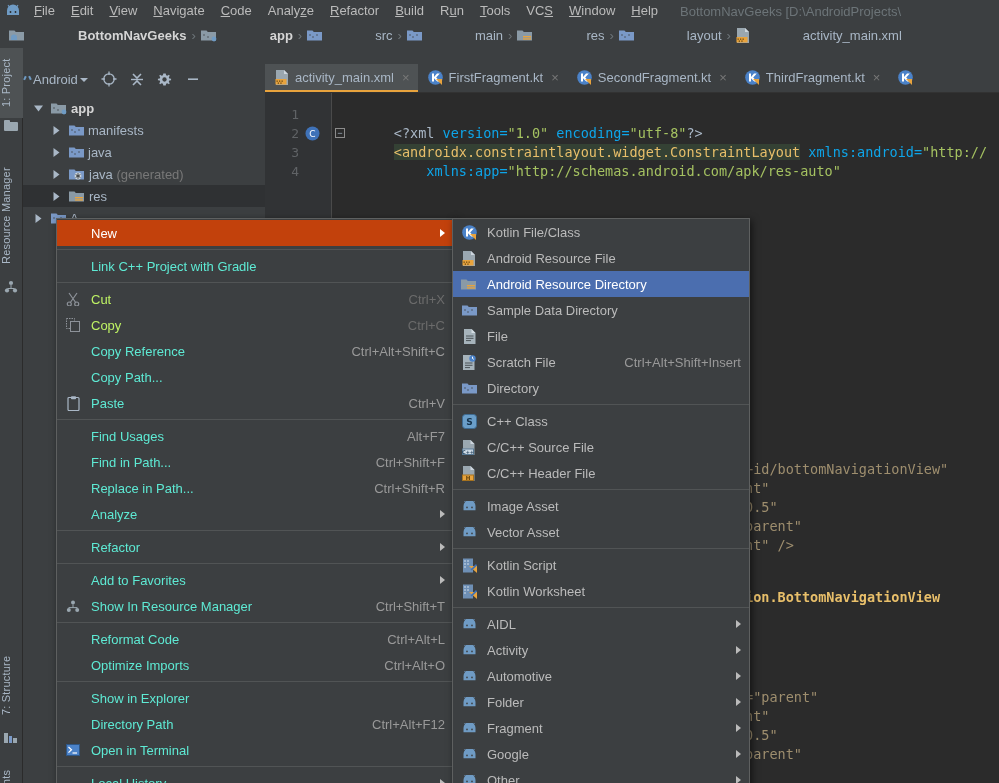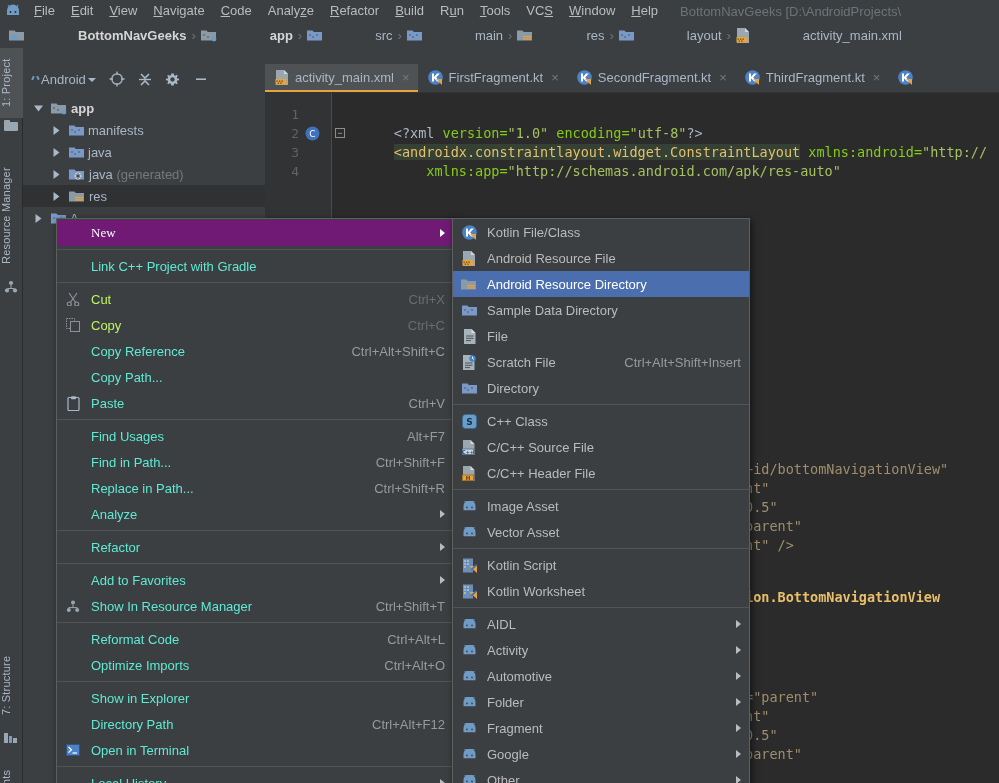--- a/index.html
+++ b/index.html
@@ -55,21 +55,21 @@
   .vtab.sel { background: #4e5254; }
   .vicon { position: absolute; left: 4px; width: 15px; height: 15px; }
 
   
   #projpanel {
     position: absolute; left: 23px; top: 48px; width: 242px; height: 735px;
     background: #3c3f41;
   }
   #projtoolbar {
     position: absolute; left: 0; top: 17px; width: 242px; height: 28px;
-    display: flex; align-items: center; padding-left: 12px;
+    display: flex; align-items: center; padding-left: 4px;
   }
   .pt-label { font-size: 13px; color: #a9b7c6; margin-left: 6px; }
   .pt-btn {
     width: 26px; height: 24px; display: flex; align-items: center;
     justify-content: center; margin-left: 2px;
   }
   #projtree {
     position: absolute; left: 0; top: 45px; width: 242px; height: 690px;
     background: #3c3f41; padding-top: 4px;
   }
@@ -117,37 +117,37 @@
     position: absolute; left: 70px; width: 10px; height: 10px;
     border: 1px solid #8c8c8c; color: #a9b7c6;
     font-size: 9px; line-height: 8px; text-align: center;
   }
   .codeline {
     position: absolute; left: 80px;
     font-family: "DejaVu Sans Mono", monospace; font-size: 13.5px;
     height: 19px; line-height: 19px; white-space: pre; color: #a9b7c6;
   }
   .c-tag { color: #e8bf6a; }
-  .c-attr { color: #84cc16; }
+  .c-attr { color: #0ea5e9; }
   .c-val { color: #a5c261; }
   .c-plain { color: #a9b7c6; }
   .c-sel { background: #344134; }
 
   
   #ctxmenu {
     position: absolute; left: 56px; top: 218px; width: 400px;
     background: #3c3f41; border: 1px solid #5e6060;
     box-shadow: 2px 2px 7px rgba(0,0,0,.55);
     padding: 1px 0 0 0; z-index: 40; overflow: hidden;
   }
   .cmi {
     display: flex; align-items: center; height: 26px;
     padding: 0 10px 0 6px; white-space: nowrap; position: relative;
   }
-  .cmi.hl { background: #701a75; font-family: Liberation Serif, serif; }
+  .cmi.hl { background: #c2410c; }
   .cmi .ci { width: 20px; height: 16px; display: flex; align-items: center; justify-content: center; flex: 0 0 20px; }
   .cmi .ctext { font-size: 13px; color: #5eead4; margin-left: 8px; }
   .cmi.hl .ctext { color: #ffffff; }
   .cmi.disabled .ctext { color: #bef264; }
   .cmi .ckey { margin-left: auto; font-size: 13px; color: #999999; padding-left: 24px; }
   .cmi.disabled .ckey { color: #6b6b6b; }
   .cmi .carrow { margin-left: auto; padding-left: 20px; display:flex; align-items:center; }
   .csep { height: 1px; background: #515455; margin: 3px 0; }
 
   

